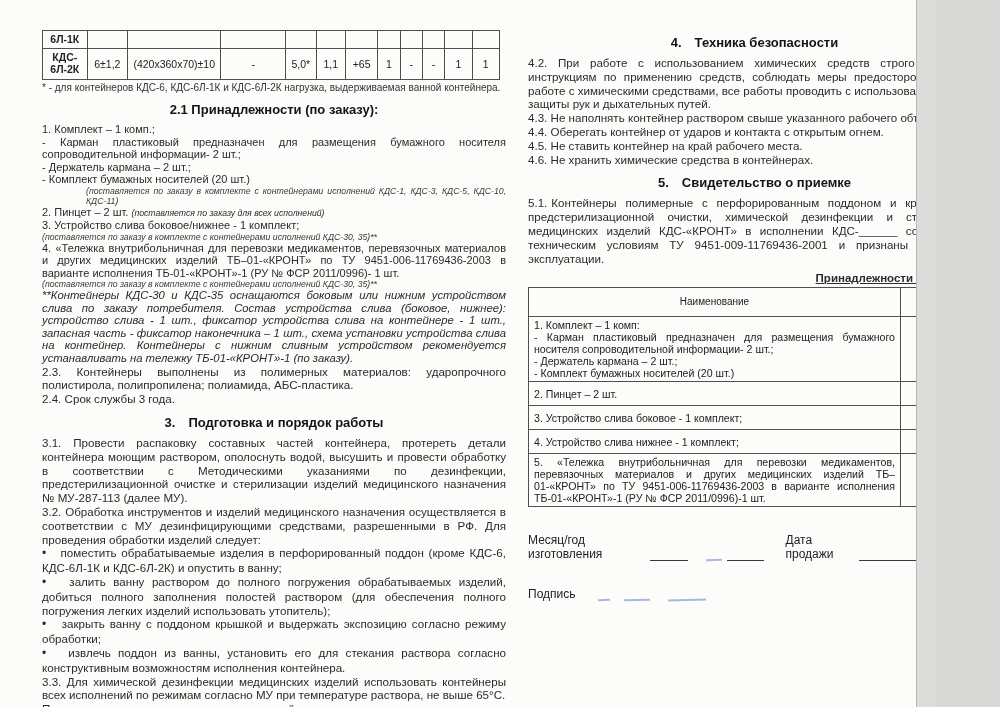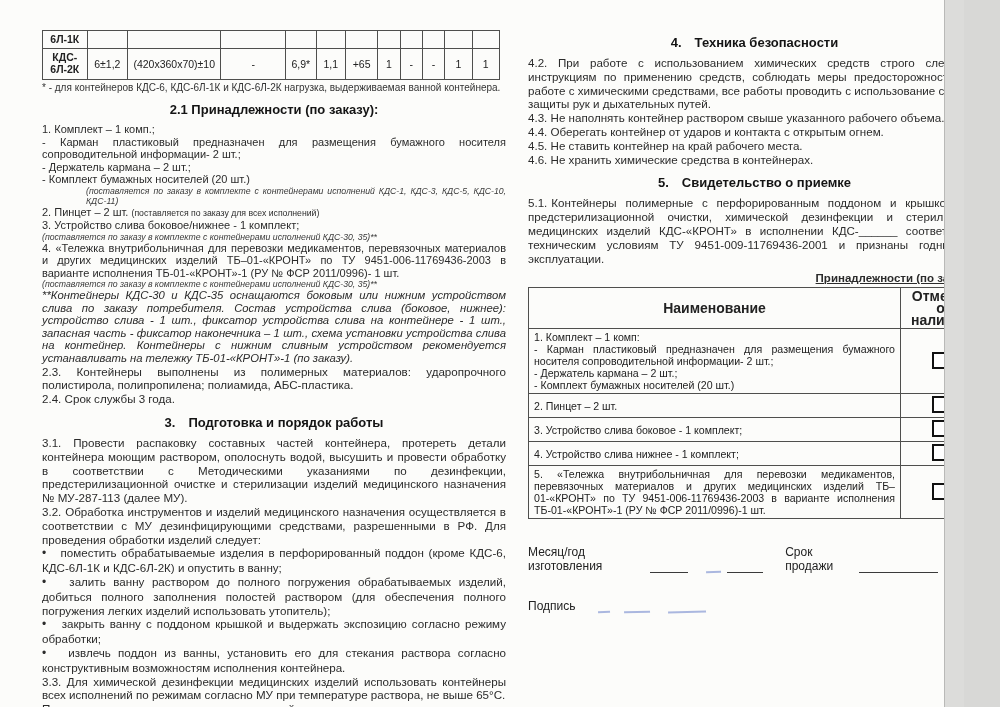--- a/index.html
+++ b/index.html
@@ -2,21 +2,21 @@
 <html lang="ru"><head>
 <meta charset="utf-8">
 <style>
   html,body{margin:0;padding:0;}
   body{
     width:1000px;height:707px;overflow:hidden;
     background:#d8d8d6;
     font-family:"Liberation Sans","DejaVu Sans",sans-serif;
     color:#2b2b2b;
   }
-  .photo{position:relative;width:936px;height:707px;overflow:hidden;padding-left:28px;}
+  .photo{position:relative;width:936px;height:707px;overflow:hidden;}
   .page{
     position:absolute;left:0;top:0;width:981px;height:707px;
     background:#fcfcfa;
     box-shadow:2px 0 4px rgba(0,0,0,.22);
   }
   .edge-right{position:absolute;right:0;top:0;width:19px;height:707px;background:#dcdcda;border-left:1px solid #b9b9b7;}
   .cols{display:flex;}
   .col{box-sizing:border-box;}
   .col-left{width:470px;margin-left:42px;margin-top:30px;}
   .col-right{width:455px;margin-left:22px;margin-top:26px;}
@@ -39,35 +39,35 @@
   }
   .h .num{margin-right:13px;}
 
   
   .cmp{font-size:11px;line-height:12.5px;}
   .cmp p{margin:0;text-align:justify;}
   .cmp p.nj{text-align:left;}
   .note{font-size:8.7px;font-style:italic;line-height:10px;margin:0;color:#3a3a3a;}
   .note.ind{margin-left:44px;}
   .ital{font-size:11.3px;font-style:italic;line-height:12.6px;text-align:justify;margin:0;}
-  .inline-note{font-size:8.7px;}
+  .inline-note{font-size:8.7px;font-style:italic;}
 
   
   .big{font-size:11.6px;line-height:13.8px;}
   .big p{margin:0;text-align:justify;}
   .big p.nj{text-align:left;}
   .bullet{padding:0;}
   .bullet::before{content:"\2022\00a0\00a0\00a0";font-size:12px;}
   .numgap{margin-right:4px;}
 
   
   .acc-title{text-align:right;font-weight:bold;font-size:11.5px;margin:7px 0 3px 0;text-decoration:underline;}
   table.acc{border-collapse:collapse;width:452px;table-layout:fixed;}
   table.acc td,table.acc th{border:1px solid #4f4f4d;font-size:10.6px;vertical-align:middle;padding:2px 5px;color:#222;}
-  table.acc th{font-weight:bold;text-align:center;font-size:14px;line-height:12px;margin-top:28px;}
+  table.acc th{font-weight:normal;text-align:center;font-size:10px;line-height:12px;margin-top:28px;}
   table.acc td.chk{text-align:center;}
   table.acc .line{text-align:justify;line-height:12px;margin:0;}
   .checkbox{display:inline-block;width:13px;height:13px;border:2.4px solid #111;background:#fff;}
 
   
   .form{font-size:12px;margin-top:20px;color:#222;}
   .form-row{margin-top:26px;display:flex;align-items:flex-end;}
   .bl{display:inline-block;border-bottom:1px solid #3a3a3a;height:11px;}
   .pen{display:inline-block;height:3px;border-bottom:2px solid rgba(70,100,190,.45);transform:rotate(-1.5deg);}
 </style>
@@ -109,21 +109,21 @@
                 <td></td>
             <td></td>
                 <td></td>
           </tr>
           <tr class="r2">
             <td class="lab">КДС-
 6Л-2К</td>
             <td>6±1,2</td>
             <td>(420x360x70)±10</td>
             <td>-</td>
-            <td>6,9*</td>
+            <td>5,0*</td>
             <td>1,1</td>
             <td>+65</td>
             <td>1</td>
             <td>-</td>
             <td>-</td>
             <td>1</td>
             <td>1</td>
           </tr>
         </tbody>
           </table>
@@ -236,21 +236,21 @@
           </tr>
         </tbody>
           </table>
 
         <div class="form">
           <div class="form-row">
             <span>Месяц/год изготовления</span>
             <span class="bl" style="width:44px;margin-left:6px;"></span>
             <span class="pen" style="width:18px;margin-left:18px;"></span>
             <span class="bl" style="width:42px;margin-left:6px;"></span>
-            <span style="margin-left:22px;">Срок  продажи</span>
+            <span style="margin-left:22px;">Дата  продажи</span>
             <span class="bl" style="width:92px;margin-left:6px;"></span>
             <span class="pen" style="width:34px;margin-left:14px;"></span>
           </div>
           <div class="form-row">
             <span>Подпись</span>
             <span class="pen" style="width:12px;margin-left:22px;"></span>
             <span class="pen" style="width:26px;margin-left:14px;"></span>
             <span class="pen" style="width:38px;margin-left:18px;"></span>
           </div>
 

